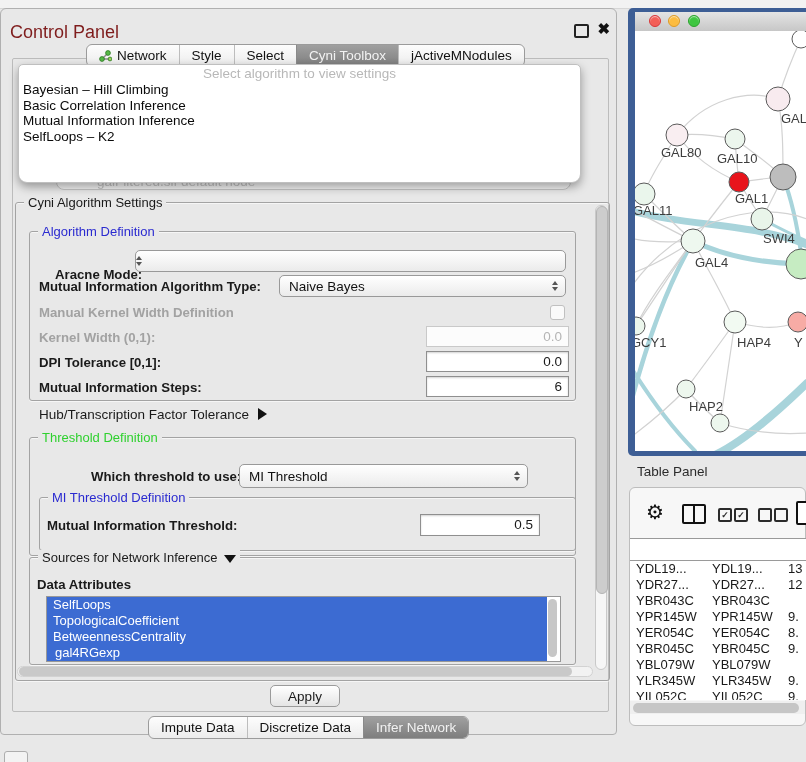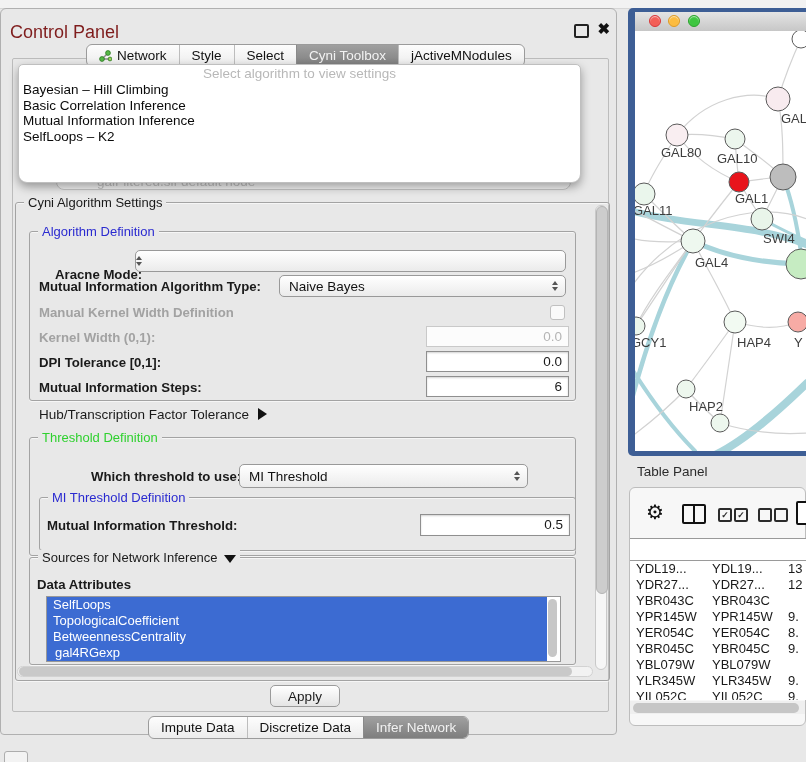--- a/index.html
+++ b/index.html
@@ -196,21 +196,21 @@
       <span class="clabel">MI Threshold</span>
       <span class="spin">
           <i class="up"></i>
           <i class="dn"></i>
         </span>
     </div>
     <div class="group" style="left:38px;top:488px;width:535px;height:52px;">
       <span class="chip blue">MI Threshold Definition</span>
     </div>
     <div class="blbl" style="left:46px;top:509px;">Mutual Information Threshold:</div>
-    <div class="field" style="left:419px;top:505px;width:150px;height:22px;">0.5</div>
+    <div class="field" style="left:419px;top:505px;width:120px;height:22px;">0.5</div>
 
     <div class="group" style="left:28px;top:548px;width:545px;height:106px;">
       <span class="chip"><span>Sources for Network Inference</span><span class="tri-down"></span></span>
     </div>
     <div class="blbl" style="left:36px;top:568px;">Data Attributes</div>
     <div class="abs listbox">
       <div>
           <div class="lrow" style="background: rgb(60, 107, 210);">SelfLoops</div>
           <div class="lrow" style="background: rgb(60, 107, 210);">TopologicalCoefficient</div>
           <div class="lrow" style="background: rgb(60, 107, 210);">BetweennessCentrality</div>

